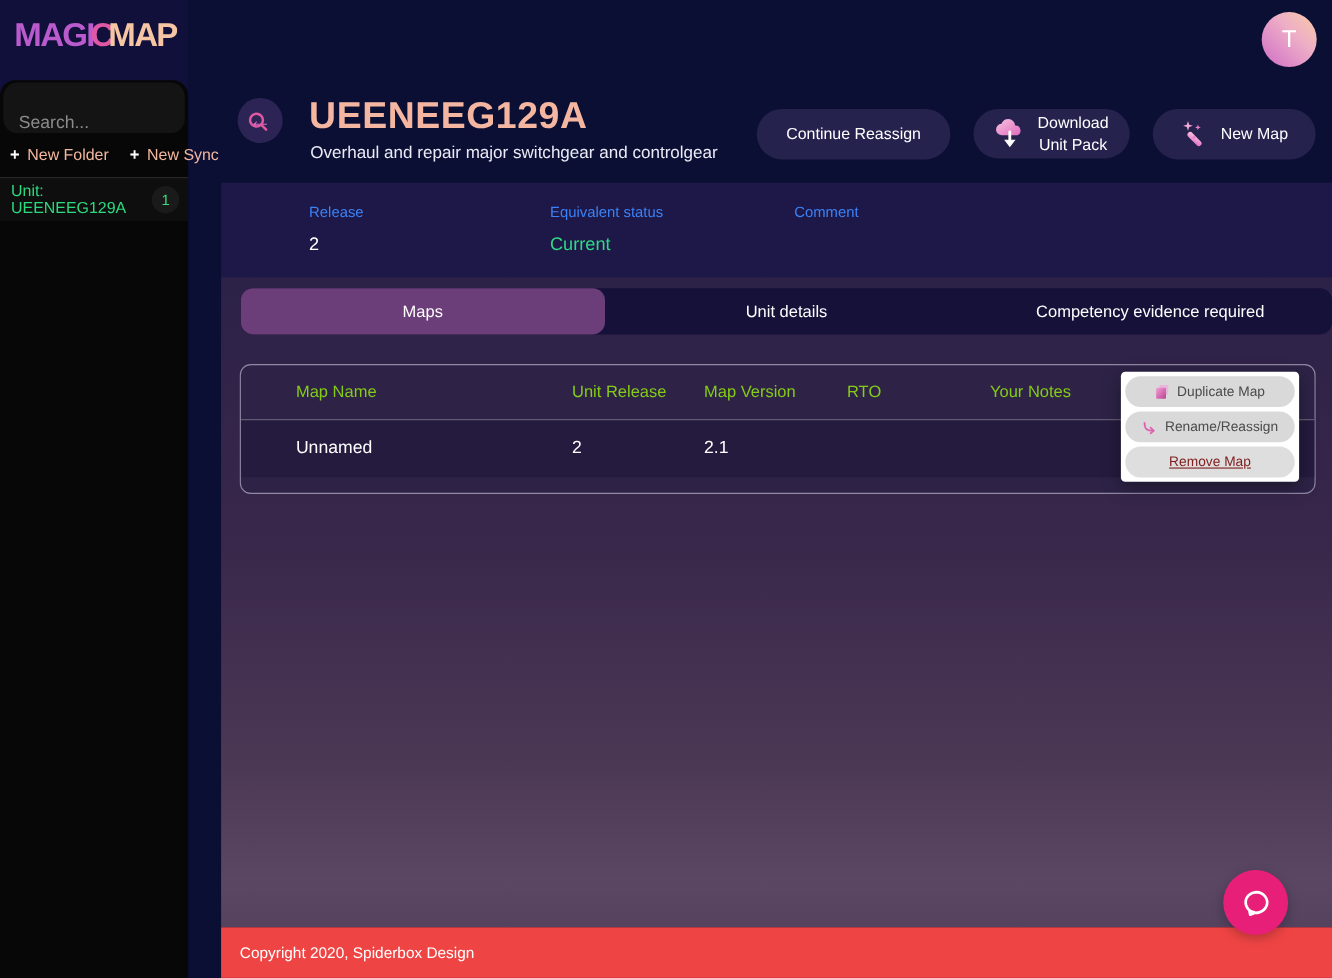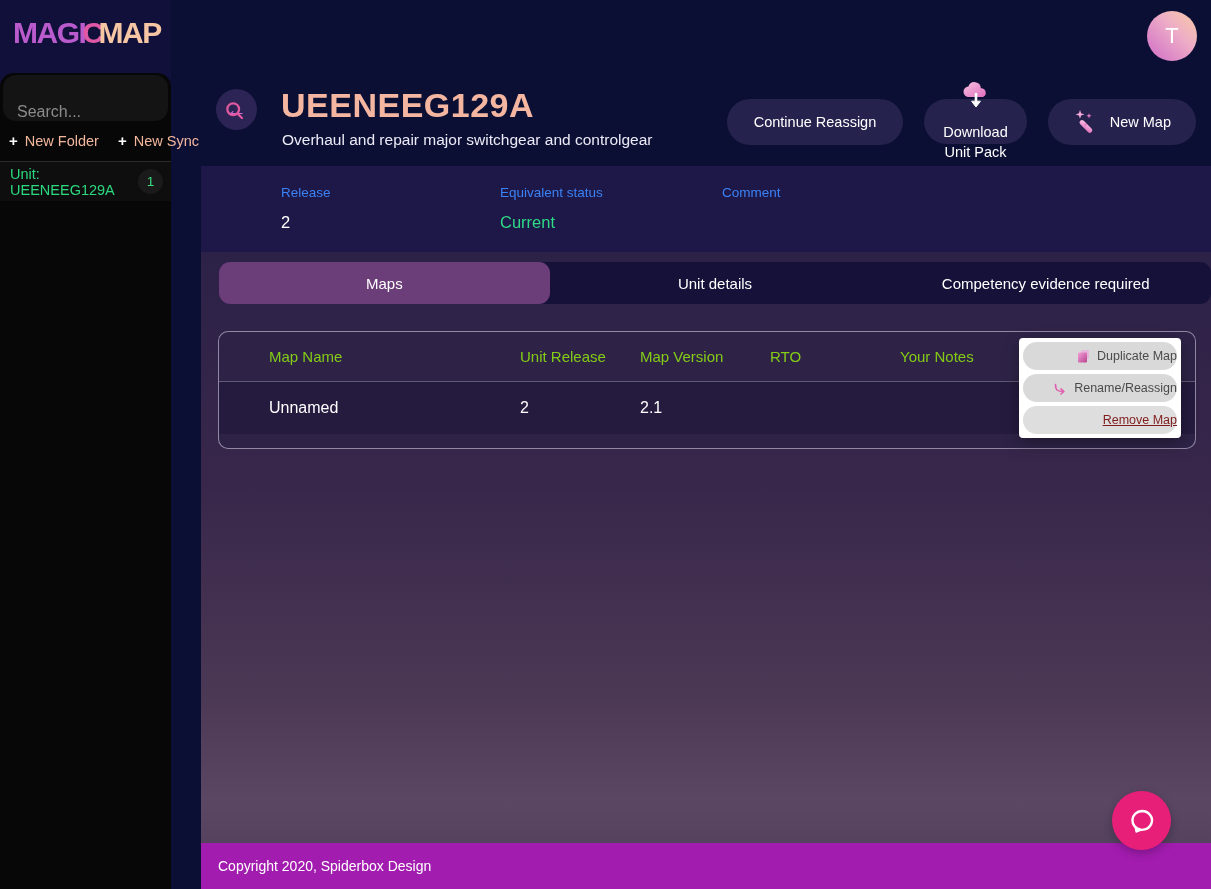--- a/index.html
+++ b/index.html
@@ -30,21 +30,21 @@
   .avatar { position:absolute; right:14px; top:11px; width:50px; height:50px; border-radius:50%;
             background:linear-gradient(225deg,#f8cba4 0%,#eeaec6 40%,#cf6cc8 100%);
             color:#fff; font-size:22px; display:flex; align-items:center; justify-content:center; cursor:pointer; }
   .back-btn { position:absolute; left:15px; top:89px; width:41px; height:41px; border-radius:50%;
               background:#2b2454; color:#d06fd4; font-size:21px; display:flex; align-items:center; justify-content:center; cursor:pointer; }
   .page-title { position:absolute; left:80px; top:86px; font-size:34px; font-weight:700; color:#f4b6a0; letter-spacing:0.5px; }
   .page-subtitle { position:absolute; left:81px; top:131px; font-size:15.5px; color:#eceaf6; }
   .header-buttons { position:absolute; right:15px; top:95px; height:53px; display:flex; align-items:center; gap:21px; }
   .hbtn { background:#26224e; border-radius:27px; color:#fff; font-size:14.5px; display:flex; align-items:center; justify-content:center; gap:11px; cursor:pointer; }
   .hbtn-continue { height:46px; padding:0 27px; }
-  .hbtn-download { height:45px; padding:0 19px;flex-direction:column; }
+  .hbtn-download { height:45px; padding:0 19px; }
   .hbtn-newmap { height:46px; padding:0 25px; }
   .two-line { text-align:center; line-height:20px; }
   .field { position:absolute; top:185px; }
   .field-label { font-size:13.5px; color:#3b82f6; }
   .field-value { margin-top:13px; font-size:16.5px; color:#ffffff; }
   .field-value.green { color:#2fd985; }
 
   
   .content { position:absolute; top:252px; left:0; right:0; bottom:46px;
              background:linear-gradient(180deg,#2c2147 0%,#39274b 40%,#4b3855 75%,#5b4763 93%,#55425e 100%); }
@@ -54,26 +54,26 @@
 
   .map-table { position:absolute; left:17px; right:15px; top:79px; border:1px solid rgba(228,220,240,0.55);
                border-radius:10px; background:#2e2347; overflow:hidden; }
   .trow { display:grid; grid-template-columns:251px 120px 130px 130px 1fr; padding-left:50px; align-items:center; }
   .thead { height:49px; color:#84cc16; font-size:15px; }
   .tdata { height:53px; background:#251b3f; border-top:1px solid rgba(255,255,255,0.28); color:#ffffff; font-size:16px; cursor:pointer; }
   .tfoot { height:14px; }
 
   .context-menu { position:absolute; left:818px; top:86px; width:162px; background:#ffffff; border-radius:4px;
                   padding:4px; display:flex; flex-direction:column; gap:4px; box-shadow:0 5px 16px rgba(0,0,0,0.35); z-index:6; }
-  .cm-btn { height:28px; border-radius:14px; background:#d9d9d9; display:flex; align-items:center; justify-content:flex-end;
+  .cm-btn { height:28px; border-radius:14px; background:#d9d9d9; display:flex; align-items:center; justify-content:center;
             gap:7px; font-size:12.5px; color:#4b4b4b; cursor:pointer; }
   .cm-btn.danger { background:#dedede; color:#7f1d1d;text-decoration:underline; }
 
   
-  .footer { position:absolute; left:0; right:0; bottom:0; height:46px; background:#a21caf; display:flex; align-items:center; }
+  .footer { position:absolute; left:0; right:0; bottom:0; height:46px; background:#ef4444; display:flex; align-items:center; }
   .copyright { margin-left:17px; font-size:14px; color:#ffffff; }
   .report-btn { position:absolute; left:444px; top:6px; width:127px; height:34px; border-radius:17px; background:#ec1a77;
                 color:#ffffff; font-size:14.5px; display:flex; align-items:center; justify-content:center; cursor:pointer; }
   .chat-btn { position:absolute; left:911px; top:539px; width:59px; height:59px; border-radius:50%; background:#e81f78;
               display:flex; align-items:center; justify-content:center; cursor:pointer; z-index:7;
               box-shadow:0 3px 10px rgba(0,0,0,0.25); }
   
 
   .icon { display:inline-flex; }
 </style>

